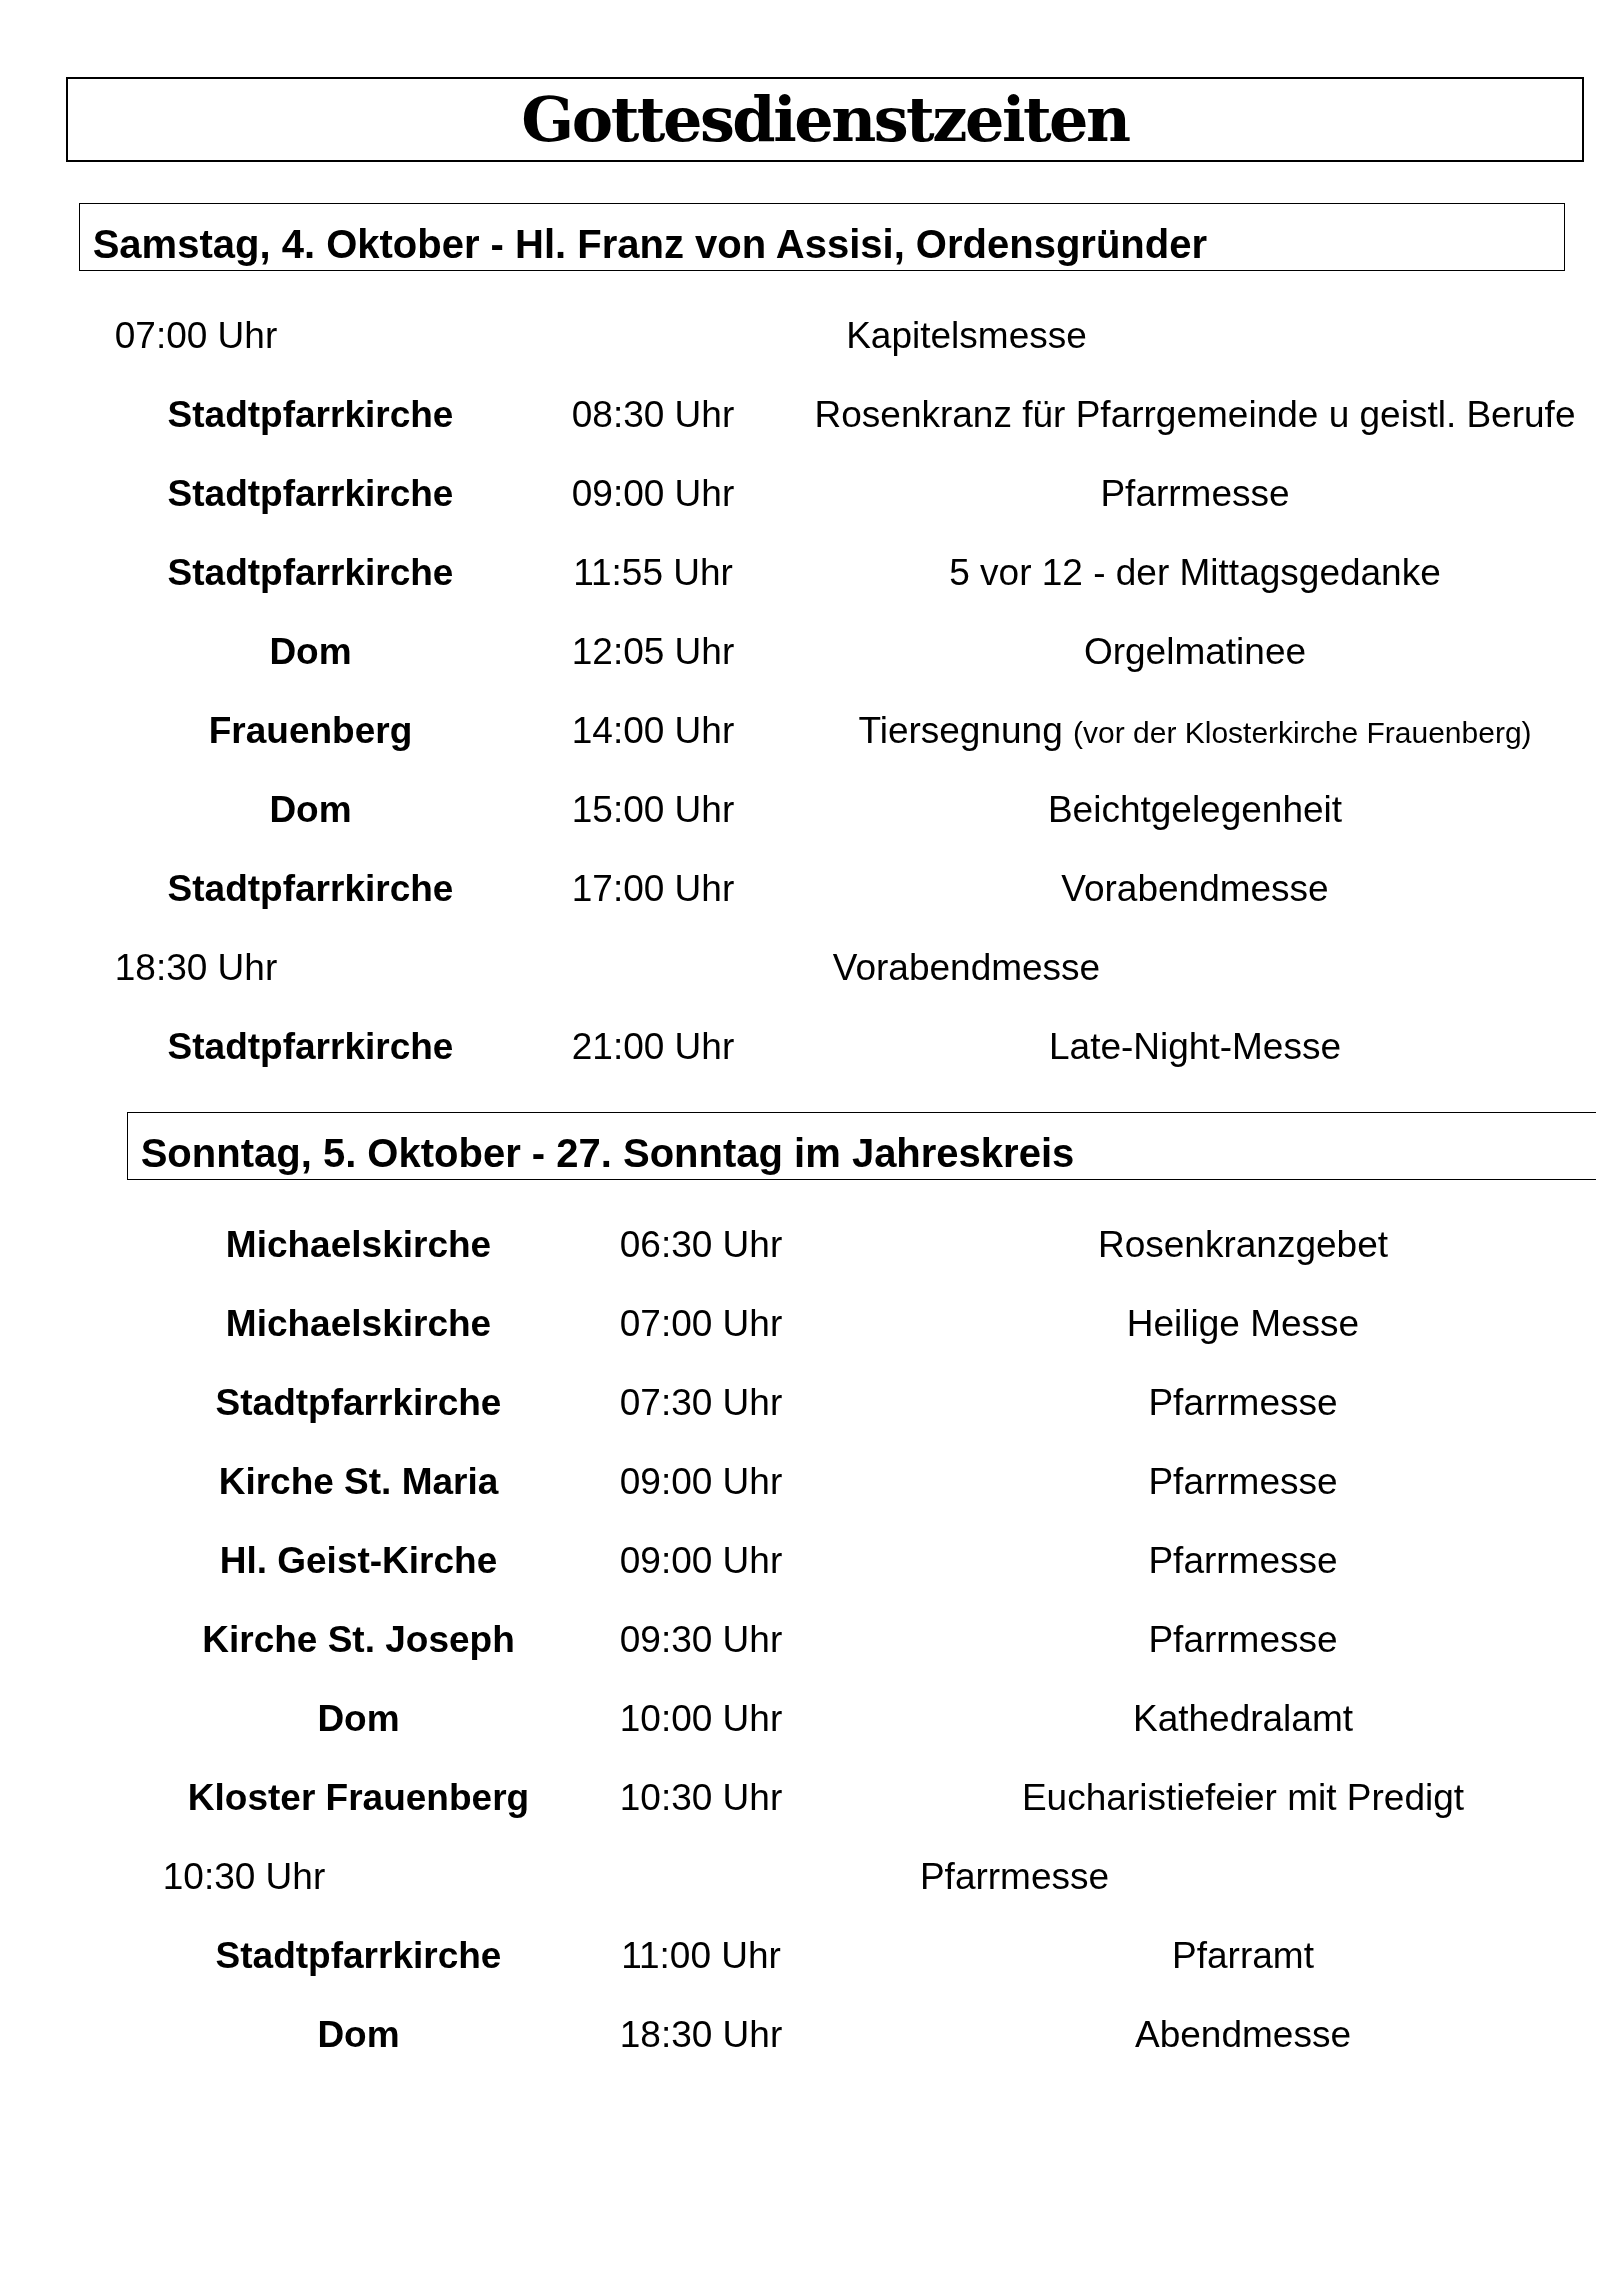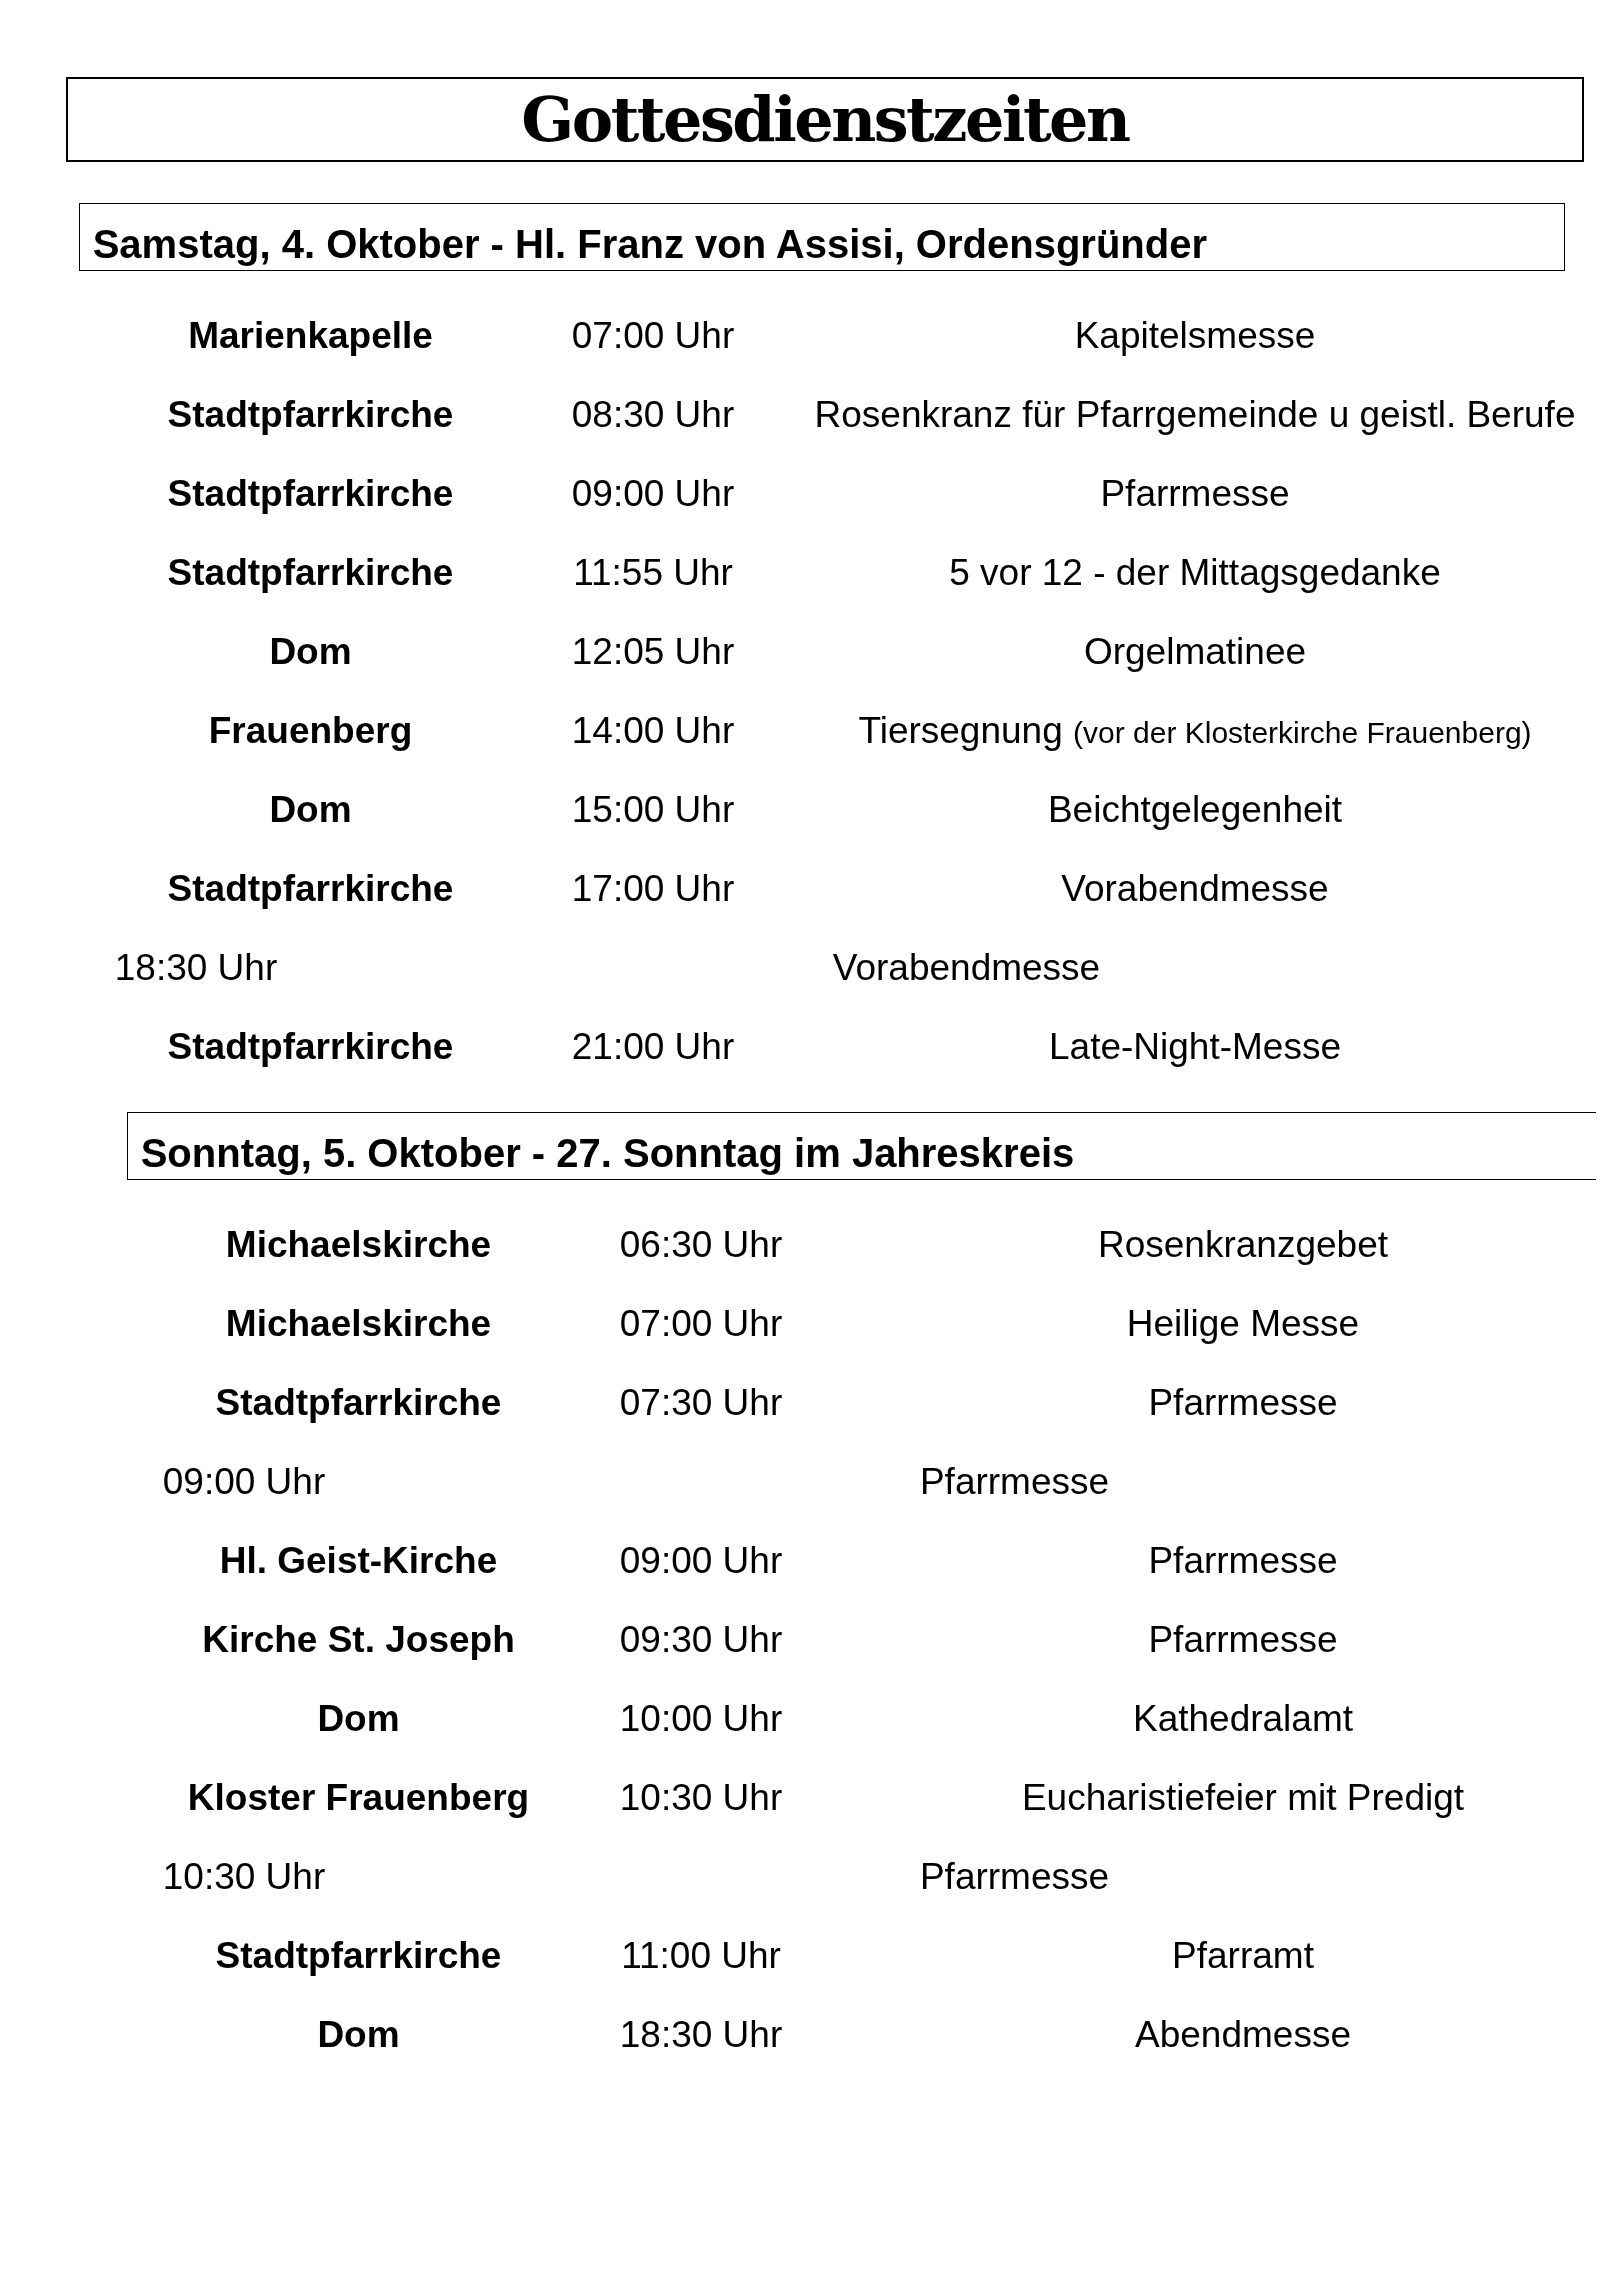--- a/index.html
+++ b/index.html
@@ -96,21 +96,20 @@
   <div class="title-box">
     <span class="title-text">Gottesdienstzeiten</span>
   </div>
 
   <div class="section" id="section-0">
     <div class="header-box">
       <span class="header-text">Samstag, 4. Oktober - Hl. Franz von Assisi, Ordensgründer</span>
     </div>
     <div class="rows">
         <div class="row">
-          <span class="loc">Marienkapelle</span>
           <span class="time">07:00 Uhr</span>
           <span class="event"><span class="event-text">Kapitelsmesse</span></span>
         </div>
         <div class="row">
           <span class="loc">Stadtpfarrkirche</span>
           <span class="time">08:30 Uhr</span>
           <span class="event"><span class="event-text">Rosenkranz für Pfarrgemeinde u geistl. Berufe</span></span>
         </div>
         <div class="row">
           <span class="loc">Stadtpfarrkirche</span>
@@ -168,20 +167,21 @@
           <span class="loc">Michaelskirche</span>
           <span class="time">07:00 Uhr</span>
           <span class="event"><span class="event-text">Heilige Messe</span></span>
         </div>
         <div class="row">
           <span class="loc">Stadtpfarrkirche</span>
           <span class="time">07:30 Uhr</span>
           <span class="event"><span class="event-text">Pfarrmesse</span></span>
         </div>
         <div class="row">
+          <span class="loc">Kirche St. Maria</span>
           <span class="time">09:00 Uhr</span>
           <span class="event"><span class="event-text">Pfarrmesse</span></span>
         </div>
         <div class="row">
           <span class="loc">Hl. Geist-Kirche</span>
           <span class="time">09:00 Uhr</span>
           <span class="event"><span class="event-text">Pfarrmesse</span></span>
         </div>
         <div class="row">
           <span class="loc">Kirche St. Joseph</span>

